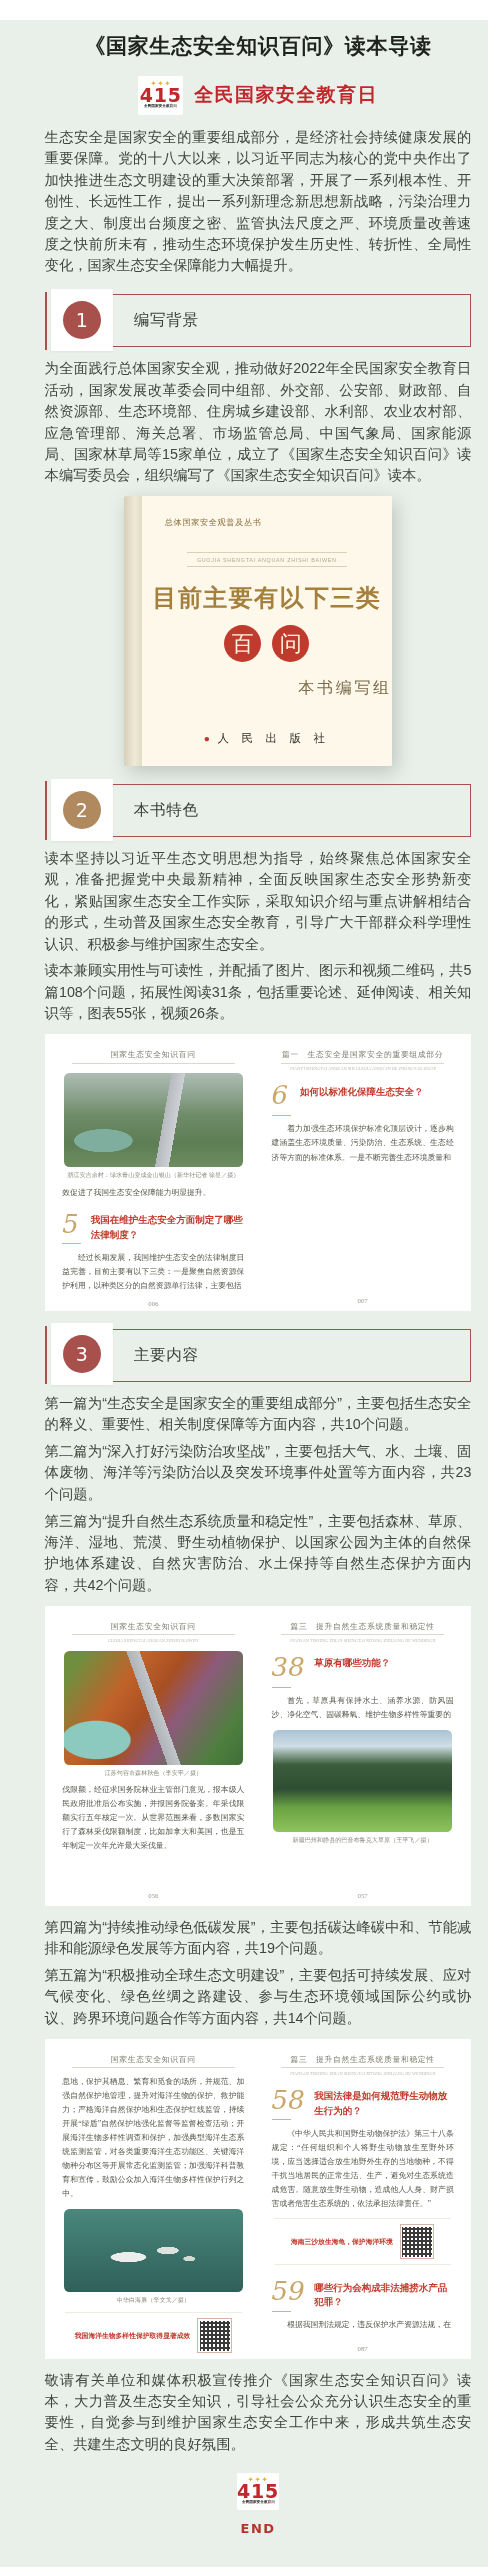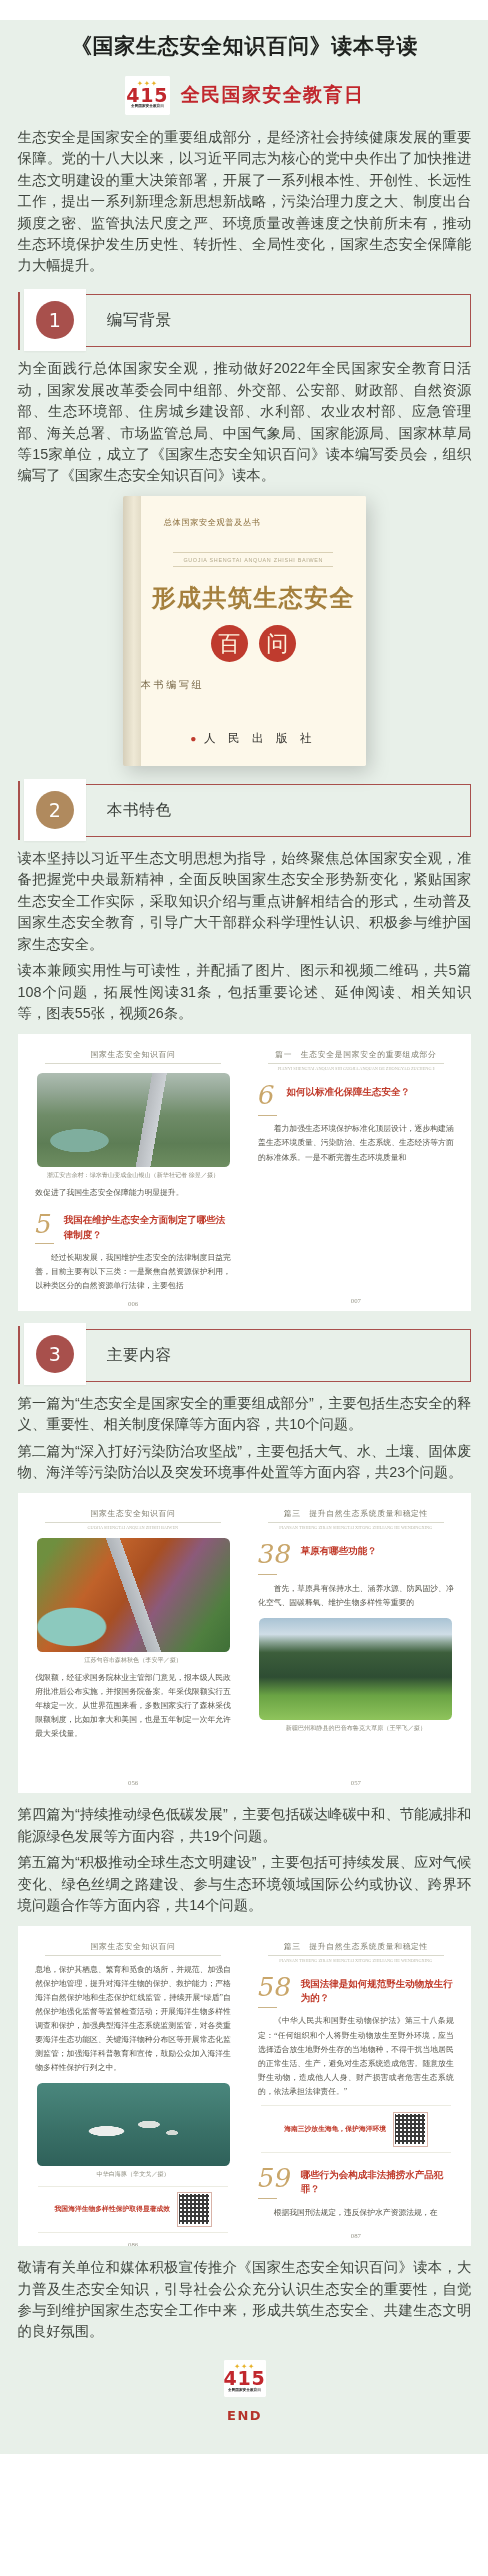--- a/index.html
+++ b/index.html
@@ -1,19 +1,19 @@
 <!DOCTYPE html>
 <html style="font-size:11px"><head>
 <meta charset="utf-8">
 <style>
   html,body{margin:0;padding:0;}
   body{width:489px;background:#ffffff;font-family:"Liberation Sans",sans-serif;-webkit-font-smoothing:antialiased;}
   .top-strip{height:20.4px;background:#ffffff;}
   .bottom-strip{height:23px;background:#ffffff;}
-  .content{background:#e8f0e9;padding-bottom:31px;}
+  .content{background:#e8f0e9;padding-bottom:31px;padding-left:27px;}
 
   .doc-title{margin:0 16.3px;padding-top:11px;font-size:21px;line-height:30px;font-weight:bold;color:#1f221f;text-align:center;letter-spacing:0.7px;}
 
   .banner{display:flex;align-items:center;justify-content:center;gap:11px;margin-top:13.6px;height:41px;}
   .logo415{width:45px;height:39px;background:#fff;display:flex;flex-direction:column;align-items:center;justify-content:center;border-radius:1.4px;}
   .logo415 .rays{color:#e8b227;font-size:7.5px;line-height:6.1px;letter-spacing:0.7px;}
   .logo415 .num{color:#c1272d;font-weight:bold;font-size:19px;line-height:16.3px;letter-spacing:0.7px;font-family:"DejaVu Sans",sans-serif;}
   .logo415 .sub{font-size:6.1px;transform:scale(0.6);white-space:nowrap;color:#1d1d1d;font-weight:bold;line-height:6.8px;}
   .banner-label{color:#c1272d;font-size:19px;font-weight:bold;letter-spacing:1.4px;}
 
@@ -26,27 +26,27 @@
   .sec-circle{width:38px;height:38px;border-radius:50%;color:#fff;font-size:19px;display:flex;align-items:center;justify-content:center;font-family:"DejaVu Sans",sans-serif;}
   .sec-circle.red{background:#a8504c;}
   .sec-circle.tan{background:#b08a5e;}
   .sec-box{position:absolute;left:8.1px;right:0;top:0;bottom:0;border:1.4px solid #a8504c;display:flex;align-items:center;padding-left:80px;}
   .sec-title{font-size:15.6px;color:#3a3f3a;letter-spacing:0.7px;}
 
   
   .book-wrap{display:flex;justify-content:center;margin:9.5px 0 4.1px;}
   .book{display:flex;filter:drop-shadow(4.1px 6.8px 9.5px rgba(0,0,0,0.18));}
   .book-spine{width:17.6px;background:linear-gradient(90deg,#d6cfba,#efe9d6 60%,#e2dbc6);border-radius:2px 0 0 2px;}
-  .book-front{width:225px;height:270px;background:#fdf8ea;position:relative;border-radius:0 1.4px 1.4px 0;}
+  .book-front{width:250px;height:270px;background:#fdf8ea;position:relative;border-radius:0 1.4px 1.4px 0;}
   .bk-series{position:absolute;top:20.4px;left:23px;font-size:8.1px;color:#8a6d3b;letter-spacing:0.7px;}
   .bk-pinyin{position:absolute;top:56px;left:50%;transform:translateX(-50%);width:160px;border-top:0.7px solid #d9d0b5;border-bottom:0.7px solid #d9d0b5;padding:3.4px 0;font-size:5.4px;letter-spacing:0.7px;color:#b3a98c;text-align:center;white-space:nowrap;overflow:hidden;}
   .bk-title{position:absolute;top:86px;width:100%;text-align:center;font-size:24px;font-weight:bold;color:#a5803d;letter-spacing:1.4px;}
   .bk-circles{position:absolute;top:129px;width:100%;display:flex;justify-content:center;gap:11px;}
   .bk-circle{width:37px;height:37px;border-radius:50%;background:#bf3b2e;color:#fdf2dd;font-size:22px;display:flex;align-items:center;justify-content:center;}
-  .bk-author{position:absolute;top:182px;width:100%;text-align:left;font-size:10px;color:#7a6a4a;font-family:Liberation Mono, monospace;letter-spacing:2.7px;}
+  .bk-author{position:absolute;top:182px;width:100%;text-align:right;font-size:16px;color:#7a6a4a;font-family:Liberation Mono, monospace;letter-spacing:2.7px;}
   .bk-pub{position:absolute;bottom:20.4px;width:100%;text-align:center;font-size:11.5px;color:#33322e;font-family:"Liberation Serif",serif;letter-spacing:4.8px;}
   .bk-pub .mark{color:#bf3b2e;font-size:10.2px;letter-spacing:0;}
 
   
   .spread{background:#ffffff;margin:9.5px 17.6px 0;padding:15px 4.1px 5.4px;display:flex;overflow:hidden;box-sizing:border-box;}
   .spread.h1{height:277px;}
   .spread.h2{height:300px;}
   .spread.h3{height:320px;}
   .pg{width:50%;padding:0 13.6px;box-sizing:border-box;display:flex;flex-direction:column;font-family:"Liberation Serif",serif;color:#55544a;}
   .pg-head{text-align:center;font-size:7.8px;color:#7d7c6c;letter-spacing:0.7px;}
@@ -105,21 +105,21 @@
   </div>
 
   <p class="para">为全面践行总体国家安全观，推动做好2022年全民国家安全教育日活动，国家发展改革委会同中组部、外交部、公安部、财政部、自然资源部、生态环境部、住房城乡建设部、水利部、农业农村部、应急管理部、海关总署、市场监管总局、中国气象局、国家能源局、国家林草局等15家单位，成立了《国家生态安全知识百问》读本编写委员会，组织编写了《国家生态安全知识百问》读本。</p>
 
   <div class="book-wrap">
     <div class="book">
       <div class="book-spine"></div>
       <div class="book-front">
         <div class="bk-series">总体国家安全观普及丛书</div>
         <div class="bk-pinyin">GUOJIA SHENGTAI ANQUAN ZHISHI BAIWEN</div>
-        <div class="bk-title">形成共筑生态安全</div>
+        <div class="bk-title">目前主要有以下三类</div>
         <div class="bk-circles">
           <div class="bk-circle">百</div>
           <div class="bk-circle">问</div>
         </div>
         <div class="bk-author">本书编写组</div>
         <div class="bk-pub"><span class="mark">●</span> <span>人 民 出 版 社</span></div>
       </div>
     </div>
   </div>
 
@@ -167,20 +167,21 @@
     <div class="sec-card">
       <div class="sec-circle red">3</div>
     </div>
     <div class="sec-box">
       <span class="sec-title">主要内容</span>
     </div>
   </div>
 
   <p class="para">第一篇为“生态安全是国家安全的重要组成部分”，主要包括生态安全的释义、重要性、相关制度保障等方面内容，共10个问题。</p>
   <p class="para tight">第二篇为“深入打好污染防治攻坚战”，主要包括大气、水、土壤、固体废物、海洋等污染防治以及突发环境事件处置等方面内容，共23个问题。</p>
+  <p class="para tight">第三篇为“提升自然生态系统质量和稳定性”，主要包括森林、草原、海洋、湿地、荒漠、野生动植物保护、以国家公园为主体的自然保护地体系建设、自然灾害防治、水土保持等自然生态保护方面内容，共42个问题。</p>
 
   <div class="spread h2">
     <div class="pg">
       <div class="pg-head">国家生态安全知识百问</div>
       <div class="pg-headline"></div>
       <div class="pg-pinyin">GUOJIA SHENGTAI ANQUAN ZHISHI BAIWEN</div>
       <div class="pg-photo photo-autumn"></div>
       <div class="caption">江苏句容市森林秋色（李安平／摄）</div>
       <div class="pg-text">伐限额，经征求国务院林业主管部门意见，报本级人民政府批准后公布实施，并报国务院备案。年采伐限额实行五年核定一次。从世界范围来看，多数国家实行了森林采伐限额制度，比如加拿大和美国，也是五年制定一次年允许最大采伐量。</div>
       <div class="pg-num">056</div>

